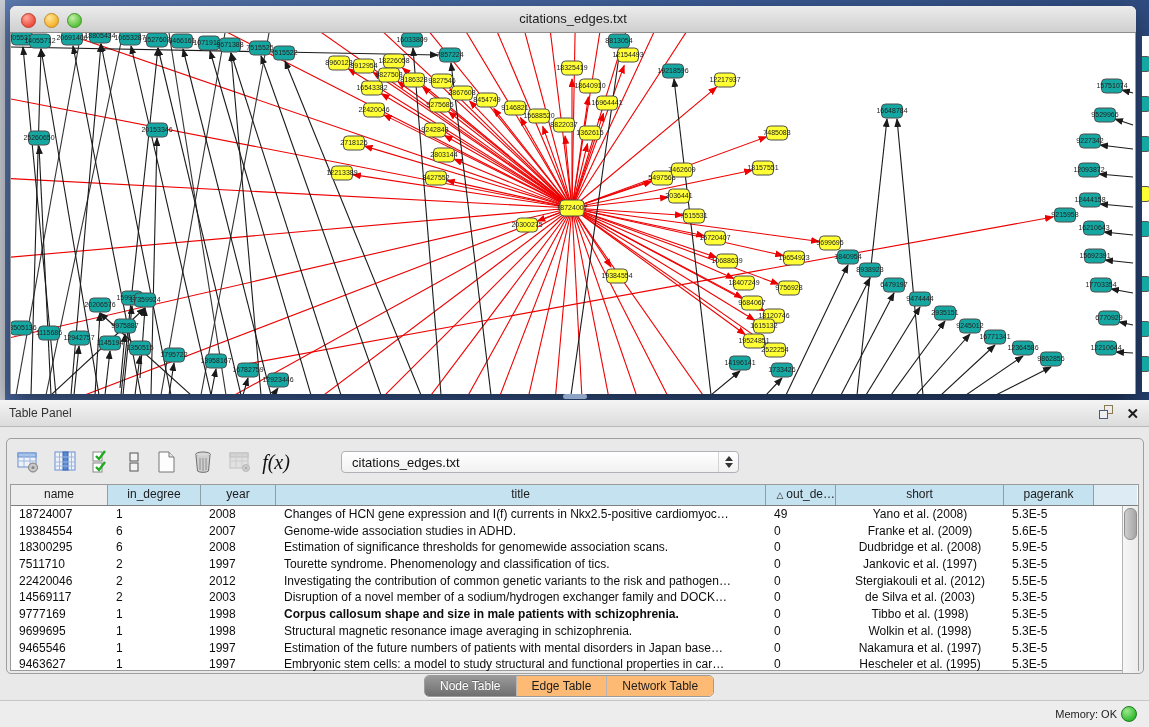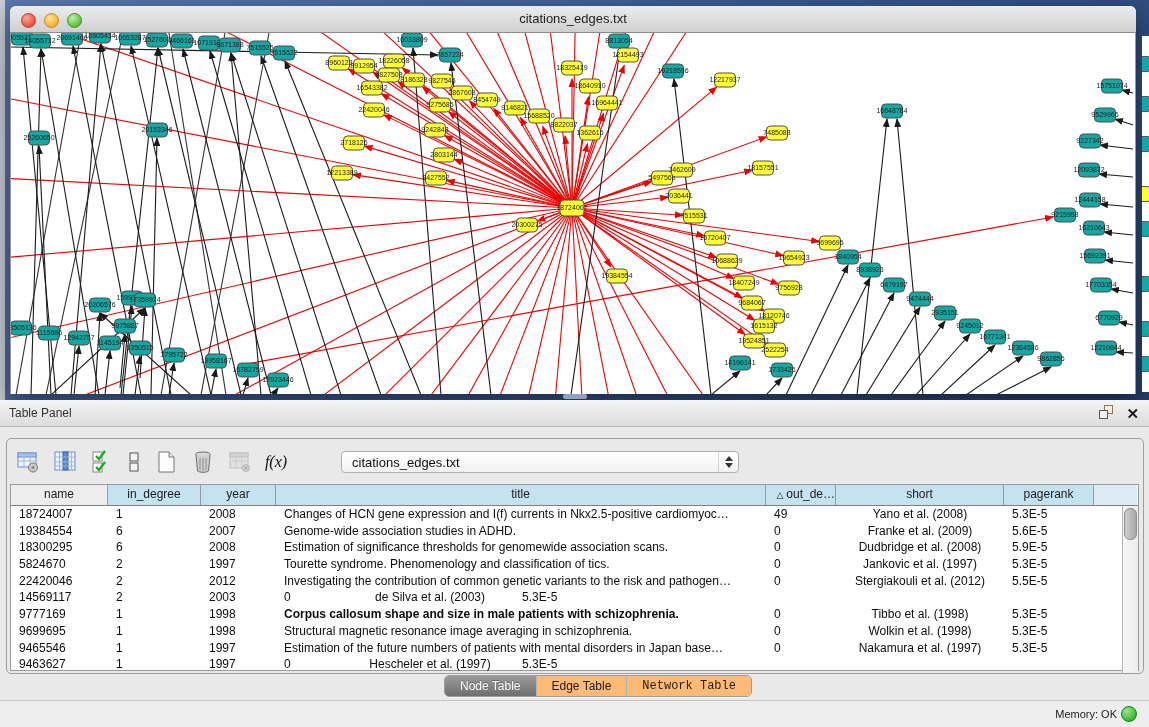--- a/index.html
+++ b/index.html
@@ -32,21 +32,21 @@
   .panel-header{height:26px;background:linear-gradient(#f4f4f4,#dcdcdc);border-bottom:1px solid #b8b8b8;position:relative;}
   .panel-title{font-size:12px;color:#333;line-height:26px;padding-left:9px;}
   .panel-header-controls{position:absolute;right:10px;top:4px;display:flex;gap:12px;align-items:center;}
   .close-x{font-size:15px;font-weight:bold;color:#1b1b1b;line-height:18px;cursor:default;}
 
   .panel-body{position:absolute;left:6px;top:38px;width:1136px;height:234px;
               border:1px solid #9f9f9f;border-radius:5px;background:#e9e9e9;}
   .toolbar{position:absolute;left:8px;top:7px;height:32px;display:flex;align-items:center;}
   .tool-btn{width:26px;height:26px;margin-right:11px;display:flex;align-items:center;justify-content:center;}
   .tool-btn.narrow{width:16px;}
-  .fx{font-family:"Liberation Serif",serif;font-style:italic;font-size:16px;color:#111;margin:0 4px 0 2px;}
+  .fx{font-family:"Liberation Serif",serif;font-style:italic;font-size:20px;color:#111;margin:0 4px 0 2px;}
   .combo{margin-left:40px;width:398px;height:22px;border:1px solid #b0b0b6;border-radius:4px;
          background:linear-gradient(#ffffff,#f1f1f1);position:relative;font-size:13px;color:#111;
          line-height:22px;padding-left:10px;box-sizing:border-box;}
   .combo-arrows{position:absolute;right:0;top:0;width:19px;height:100%;border-left:1px solid #d4d4d4;
                 display:flex;flex-direction:column;align-items:center;justify-content:center;gap:2px;}
   .tri-up{width:0;height:0;border-left:4px solid transparent;border-right:4px solid transparent;border-bottom:5px solid #333;}
   .tri-down{width:0;height:0;border-left:4px solid transparent;border-right:4px solid transparent;border-top:5px solid #333;}
 
   .table-wrap{position:absolute;left:3px;top:45px;width:1129px;height:187px;background:#fff;
               border:1px solid #9b9b9b;box-sizing:border-box;display:flex;flex-direction:column;}
@@ -59,24 +59,24 @@
   .th.filler{background:#dcebf4;border-right:none;}
   .tbody{flex:1;position:relative;}
   .tr{display:flex;height:16.7px;}
   .td{box-sizing:border-box;font-size:12px;color:#0d0d0d;line-height:16.7px;white-space:nowrap;overflow:hidden;padding-left:8px;}
   .td.center{text-align:center;padding-left:0;}
   .vscroll{position:absolute;right:0;top:0;width:15px;height:100%;background:linear-gradient(90deg,#f6f6f6,#ececec);
            border-left:1px solid #b5b5b5;}
   .vthumb{position:absolute;left:1px;top:2px;width:11px;height:30px;border-radius:6px;
           background:linear-gradient(90deg,#cfcfcf,#a5a5a5);border:1px solid #8f8f8f;}
 
-  .tabs{position:absolute;left:444px;top:275px;height:20px;display:flex;border:1px solid #9c9c9c;border-radius:5px;
+  .tabs{position:absolute;left:424px;top:275px;height:20px;display:flex;border:1px solid #9c9c9c;border-radius:5px;
         overflow:hidden;background:#fff;box-shadow:0 1px 0 rgba(255,255,255,.7);}
   .tab{font-size:12px;line-height:20px;padding:0 15px;color:#1d1d1d;border-right:1px solid #b5b5b5;background:#fdba74;}
-  .tab:last-child{border-right:none;font-family:Liberation Mono, monospace;}
+  .tab:last-child{border-right:none;}
   .tab.active{background:linear-gradient(#9a9a9a,#6f6f6f);color:#fff;text-shadow:0 -1px 0 rgba(0,0,0,.3);}
 
   .status-bar{position:absolute;left:0;top:300px;width:1149px;height:27px;background:#ededed;border-top:1px solid #c6c6c6;}
   .mem{position:absolute;right:32px;top:6px;font-size:11px;color:#222;line-height:14px;}
   .mem-dot{position:absolute;right:12px;top:5px;width:14px;height:14px;border-radius:50%;
            background:radial-gradient(circle at 35% 30%,#9ae98c,#2eb82e 75%);border:1px solid #1e7a1e;}
 </style>
 </head>
 <body>
 
@@ -565,41 +565,42 @@
           <div class="tr">
             <div class="td" style="width: 97px;">18300295</div>
             <div class="td" style="width: 93px;">6</div>
             <div class="td" style="width: 75px;">2008</div>
             <div class="td" style="width: 490px;">Estimation of significance thresholds for genomewide association scans.</div>
             <div class="td" style="width: 70px;">0</div>
             <div class="td center" style="width: 168px;">Dudbridge et al. (2008)</div>
             <div class="td" style="width: 90px;">5.9E-5</div>
           </div>
           <div class="tr">
-            <div class="td" style="width: 97px;">5824670</div>
+            <div class="td" style="width: 97px;">7511710</div>
             <div class="td" style="width: 93px;">2</div>
             <div class="td" style="width: 75px;">1997</div>
             <div class="td" style="width: 490px;">Tourette syndrome. Phenomenology and classification of tics.</div>
             <div class="td" style="width: 70px;">0</div>
             <div class="td center" style="width: 168px;">Jankovic et al. (1997)</div>
             <div class="td" style="width: 90px;">5.3E-5</div>
           </div>
           <div class="tr">
             <div class="td" style="width: 97px;">22420046</div>
             <div class="td" style="width: 93px;">2</div>
             <div class="td" style="width: 75px;">2012</div>
             <div class="td" style="width: 490px;">Investigating the contribution of common genetic variants to the risk and pathogen…</div>
             <div class="td" style="width: 70px;">0</div>
             <div class="td center" style="width: 168px;">Stergiakouli et al. (2012)</div>
             <div class="td" style="width: 90px;">5.5E-5</div>
           </div>
           <div class="tr">
             <div class="td" style="width: 97px;">14569117</div>
             <div class="td" style="width: 93px;">2</div>
             <div class="td" style="width: 75px;">2003</div>
+            <div class="td" style="width: 490px;">Disruption of a novel member of a sodium/hydrogen exchanger family and DOCK…</div>
             <div class="td" style="width: 70px;">0</div>
             <div class="td center" style="width: 168px;">de Silva et al. (2003)</div>
             <div class="td" style="width: 90px;">5.3E-5</div>
           </div>
           <div class="tr">
             <div class="td" style="width: 97px;">9777169</div>
             <div class="td" style="width: 93px;">1</div>
             <div class="td" style="width: 75px;">1998</div>
             <div class="td" style="width: 490px; font-weight: bold;">Corpus callosum shape and size in male patients with schizophrenia.</div>
             <div class="td" style="width: 70px;">0</div>
@@ -621,22 +622,23 @@
             <div class="td" style="width: 75px;">1997</div>
             <div class="td" style="width: 490px;">Estimation of the future numbers of patients with mental disorders in Japan base…</div>
             <div class="td" style="width: 70px;">0</div>
             <div class="td center" style="width: 168px;">Nakamura et al. (1997)</div>
             <div class="td" style="width: 90px;">5.3E-5</div>
           </div>
           <div class="tr">
             <div class="td" style="width: 97px;">9463627</div>
             <div class="td" style="width: 93px;">1</div>
             <div class="td" style="width: 75px;">1997</div>
-            <div class="td" style="width: 70px;">0</div>
-            <div class="td center" style="width: 168px;">Hescheler et al. (1997)</div>
+            <div class="td" style="width: 490px;">Embryonic stem cells: a model to study structural and functional properties in car…</div>
+            <div class="td" style="width: 70px;">0</div>
+            <div class="td center" style="width: 168px;">Hescheler et al. (1995)</div>
             <div class="td" style="width: 90px;">5.3E-5</div>
           </div>
           <div class="vscroll">
           <div class="vthumb"></div>
         </div>
         </div>
     </div>
   </div>
 
   <div class="tabs" id="tabs">

